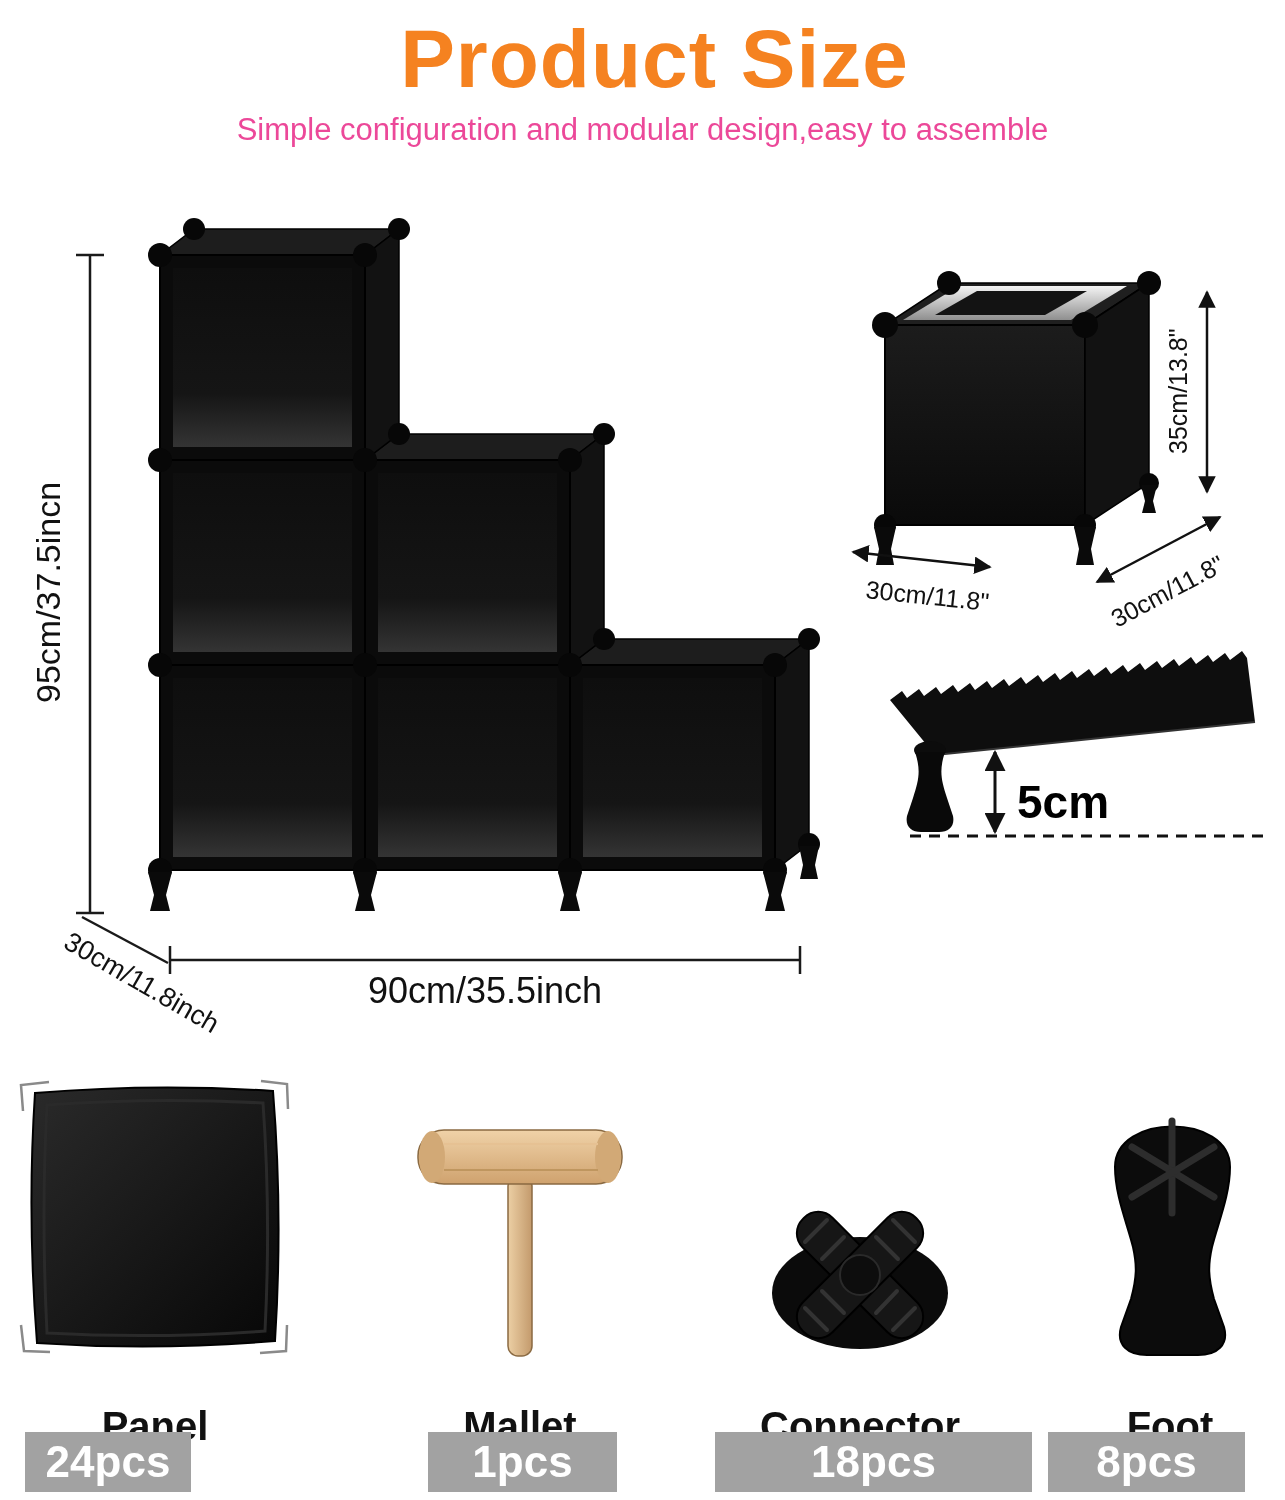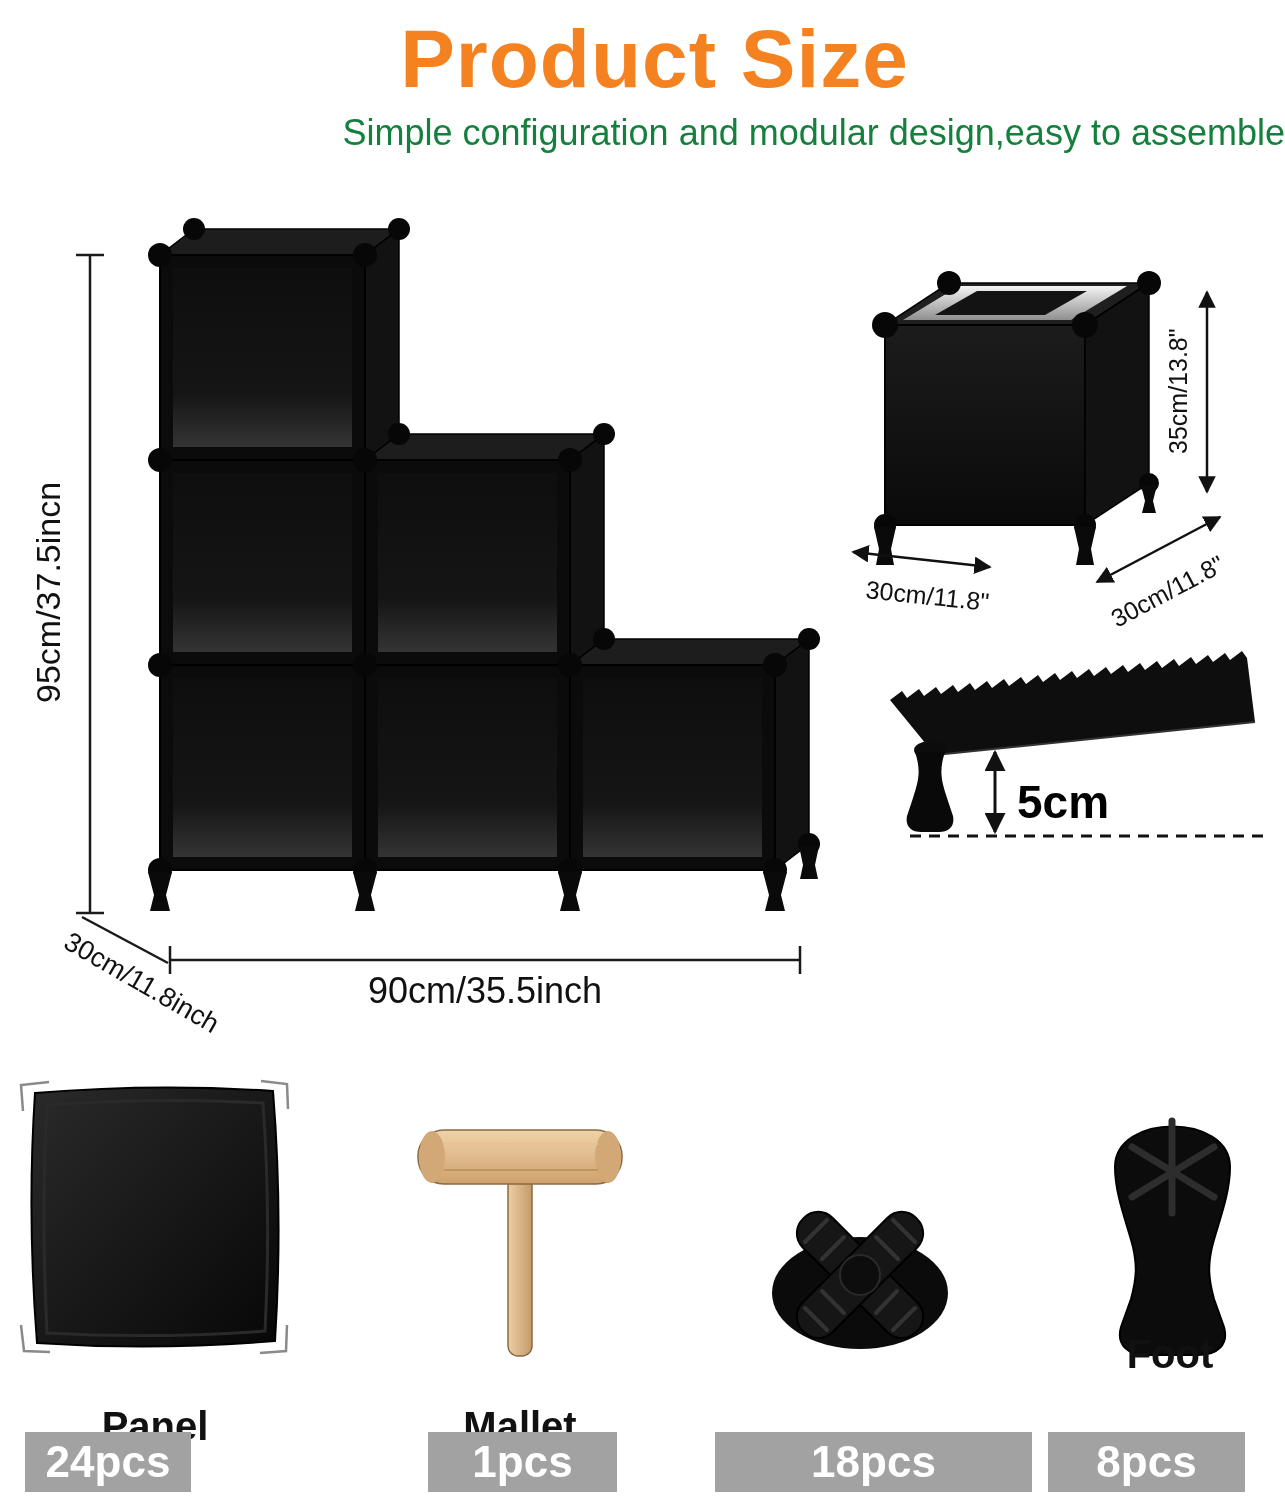--- a/index.html
+++ b/index.html
@@ -1,21 +1,21 @@
 <!DOCTYPE html>
 <html><head>
 <meta charset="utf-8">
 <style>
   html,body{margin:0;padding:0;background:#fff;}
   .page{position:relative;width:1285px;height:1500px;background:#fff;overflow:hidden;
         font-family:"Liberation Sans",sans-serif;}
   .title{position:absolute;top:0;left:0;width:100%;text-align:center;margin:12px;
          font-size:82px;font-weight:800;color:#F58220;letter-spacing:1px;}
-  .subtitle{position:absolute;top:112px;left:0;width:100%;text-align:right;
-            font-size:36px;color:#15803d;white-space:nowrap;}
+  .subtitle{position:absolute;top:112px;left:0;width:100%;text-align:center;
+            font-size:31px;color:#ec4899;white-space:nowrap;}
   .abs{position:absolute;}
   .part-label{position:absolute;text-align:center;font-size:40px;font-weight:bold;color:#111;margin-top:36px;}
   .part-badge{position:absolute;background:#A2A2A2;color:#fff;font-weight:bold;font-size:44px;
               height:60px;display:flex;align-items:center;justify-content:center;}
   svg{display:block;}
   text{font-family:"Liberation Sans",sans-serif;}
 </style>
 </head>
 <body>
 
@@ -225,26 +225,27 @@
         <line x1="143" y1="135" x2="165" y2="113"></line>
       <line x1="72" y1="64" x2="94" y2="42"></line>
         <line x1="55" y1="47" x2="77" y2="25"></line>
       <line x1="126" y1="42" x2="148" y2="64"></line>
         <line x1="143" y1="25" x2="165" y2="47"></line>
       <line x1="72" y1="96" x2="94" y2="118"></line>
         <line x1="55" y1="113" x2="77" y2="135"></line>
     </g>
     <circle cx="110" cy="80" r="20" fill="#0d0d0d" stroke="#2a2a2a" stroke-width="2"></circle>
   </svg>
+  <div class="part-label" style="left:700px;top:1368px;width:320px">Connector</div>
   <div class="part-badge" style="left:715px;top:1432px;width:317px">18pcs</div>
 
   <svg class="abs" style="left:1090px;top:1095px" width="165" height="265" viewBox="0 0 165 265">
     <path d="M25,72 C25,18 140,18 140,72 C140,100 128,128 122,152 C118,170 118,182 124,204 L134,232 C139,250 127,260 108,260 L57,260 C38,260 26,250 31,232 L41,204 C47,182 47,170 43,152 C37,128 25,100 25,72 Z" fill="#0c0c0c" stroke="#000" stroke-width="2"></path>
     <g stroke="#2d2d2d" stroke-width="7" stroke-linecap="round">
       <line x1="82" y1="26" x2="82" y2="118"></line>
       <line x1="42" y1="52" x2="124" y2="102"></line>
       <line x1="124" y1="52" x2="42" y2="102"></line>
     </g>
   </svg>
-  <div class="part-label" style="left:1060px;top:1296px;width:220px">Foot</div>
+  <div class="part-label" style="left:1060px;top:1368px;width:220px">Foot</div>
   <div class="part-badge" style="left:1048px;top:1432px;width:197px">8pcs</div>
 
 </div>
 
 </body></html>

